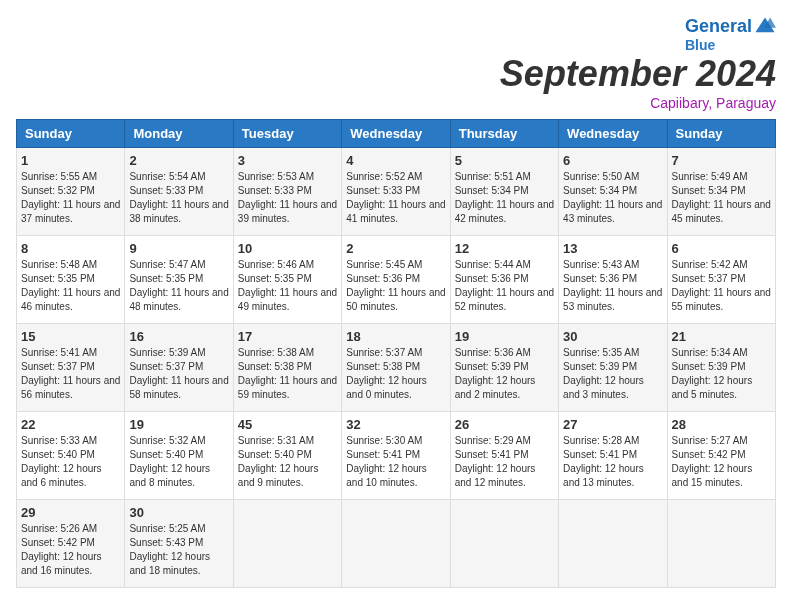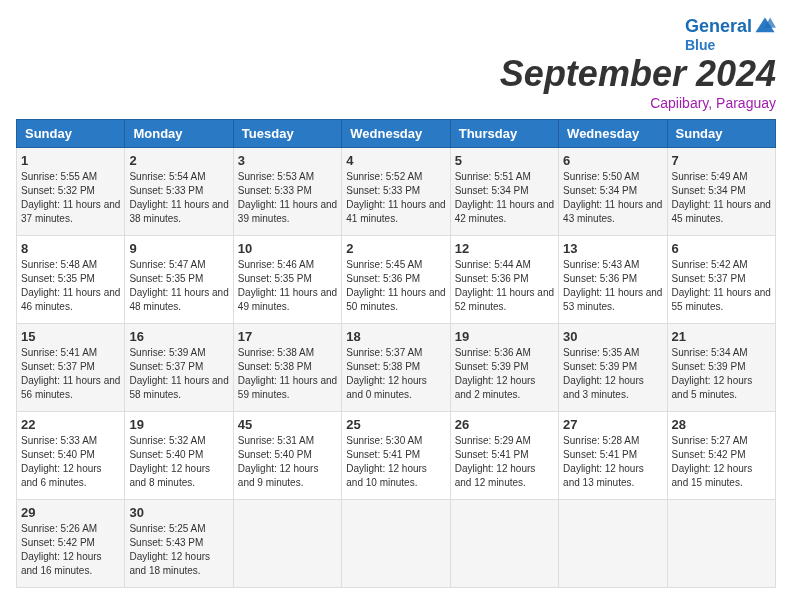--- a/index.html
+++ b/index.html
@@ -322,21 +322,21 @@
       </td>
         <td>
         <span class="day-number">45</span>
         <div class="cell-content">
           Sunrise: 5:31 AM<br>
           Sunset: 5:40 PM<br>
           Daylight: 12 hours and 9 minutes.
         </div>
       </td>
         <td>
-        <span class="day-number">25</span>
+        <span class="day-number">32</span>
         <div class="cell-content">
           Sunrise: 5:30 AM<br>
           Sunset: 5:41 PM<br>
           Daylight: 12 hours and 10 minutes.
         </div>
       </td>
         <td>
         <span class="day-number">26</span>
         <div class="cell-content">
           Sunrise: 5:29 AM<br>

